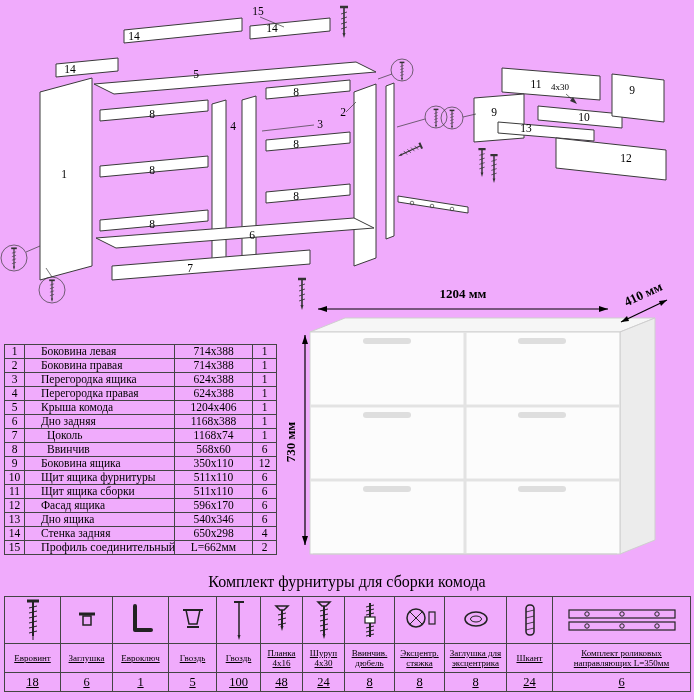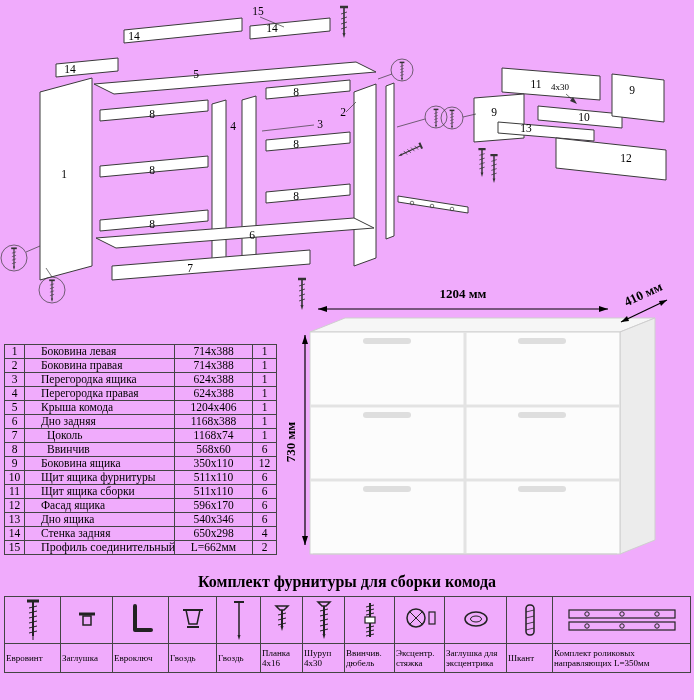--- a/index.html
+++ b/index.html
@@ -17,23 +17,23 @@
   .parts td{border:1px solid #444;font-size:11.5px;line-height:13px;height:13px;
             padding:0 2px;overflow:hidden;white-space:nowrap;}
   .parts td.c{text-align:center;}
   .parts td.nm{padding-left:16px;}
   .parts td.nm.ind{padding-left:22px;}
   
   .product{position:absolute;left:285px;top:282px;}
   .dim{font:bold 13px "Liberation Serif",serif;fill:#000;text-anchor:middle;}
   
   .hw-title{position:absolute;left:0;top:572px;width:694px;text-align:center;
-            font-size:16px;line-height:20px;font-weight:bold;}
+            font-size:16px;line-height:20px;}
   .hw{position:absolute;left:4px;top:596px;width:686px;border-collapse:collapse;table-layout:fixed;}
-  .hw td{border:1px solid #444;text-align:left;vertical-align:middle;padding:0;}
+  .hw td{border:1px solid #444;text-align:center;vertical-align:middle;padding:0;text-decoration:underline;}
   .hw tr.icons td{height:46px;}
   .hw tr.names td{height:26px;font-size:9px;line-height:10px;padding:1px;white-space:normal;}
   .hw tr.qtys td{height:18px;font-size:12.5px;}
   .hw svg{margin:0 auto;}
 </style>
 </head>
 <body>
 
 <div class="sheet">
 
@@ -409,16 +409,30 @@
         <td>Гвоздь</td>
         <td>Гвоздь</td>
         <td>Планка 4x16</td>
         <td>Шуруп 4x30</td>
         <td>Ввинчив. дюбель</td>
         <td>Эксцентр. стяжка</td>
         <td>Заглушка для эксцентрика</td>
         <td>Шкант</td>
         <td>Комплект роликовых направляющих L=350мм</td>
       </tr>
+      <tr class="qtys">
+        <td>18</td>
+        <td>6</td>
+        <td>1</td>
+        <td>5</td>
+        <td>100</td>
+        <td>48</td>
+        <td>24</td>
+        <td>8</td>
+        <td>8</td>
+        <td>8</td>
+        <td>24</td>
+        <td>6</td>
+      </tr>
     </tbody>
   </table>
 
 </div>
 
 </body></html>

